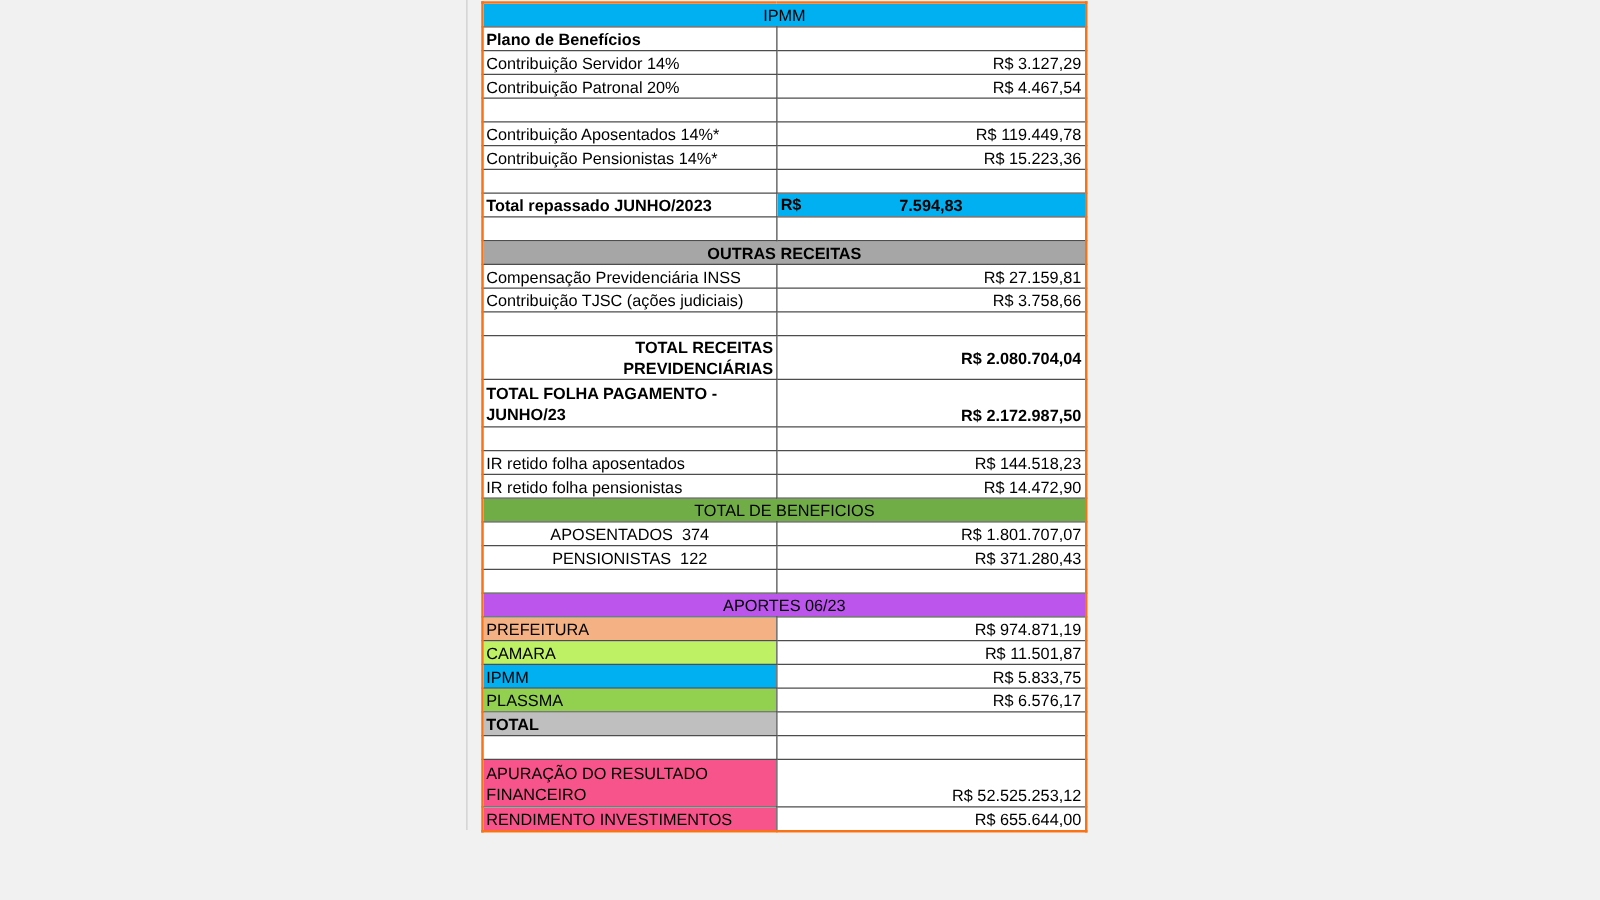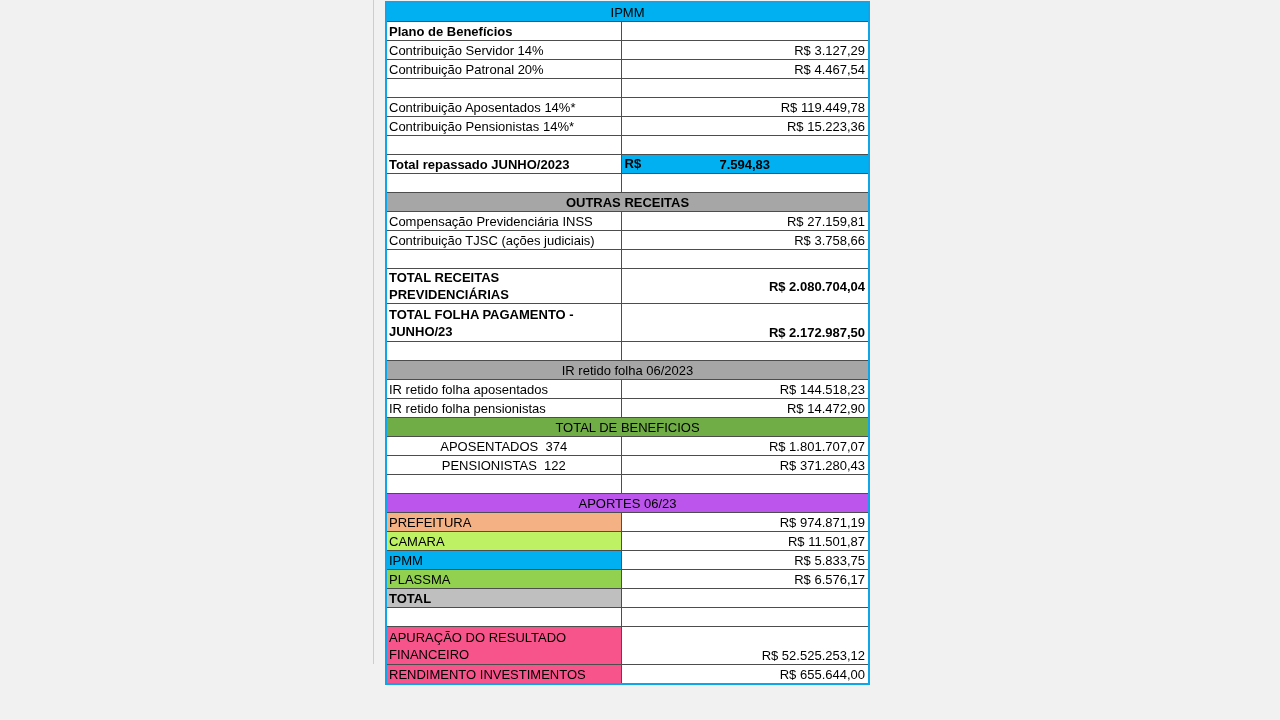--- a/index.html
+++ b/index.html
@@ -11,21 +11,21 @@
     overflow:hidden;
     color:#000;
   }
   .sheet-gridline {
     position:absolute; left:373px; top:0; width:1px; height:664px;
     background:#CDCDCD;
   }
   table.sheet {
     position:absolute; left:385px; top:1px; width:483px;
     border-collapse:collapse; table-layout:fixed;
-    border:2px solid #0ea5e9;
+    border:2px solid #f97316;
     background:#FFFFFF;
   }
   td {
     border:1px solid #4d4d4d;
     height:18px;
     font-size:13px;
     line-height:17px;
     padding:0;
     overflow:hidden;
     vertical-align:middle;
@@ -101,34 +101,31 @@
       </tr>
       <tr>
         <td class="label">Contribuição TJSC (ações judiciais)</td>
         <td class="value">R$ 3.758,66</td>
       </tr>
       <tr>
         <td class="label"></td>
         <td class="value"></td>
       </tr>
       <tr>
-        <td class="label" style="font-weight: bold;">TOTAL RECEITAS PREVIDENCIÁRIAS</td>
+        <td class="label" style="font-weight: bold; text-align: right;">TOTAL RECEITAS PREVIDENCIÁRIAS</td>
         <td class="value" style="font-weight: bold;">R$ 2.080.704,04</td>
       </tr>
       <tr class="tall">
         <td class="label" style="font-weight: bold;">TOTAL FOLHA PAGAMENTO -
 JUNHO/23</td>
         <td class="value v-bottom" style="font-weight: bold; padding-left: 34px;">R$ 2.172.987,50</td>
       </tr>
       <tr>
         <td class="label"></td>
         <td class="value"></td>
-      </tr>
-      <tr>
-        <td colspan="2" class="band" style="background: rgb(166, 166, 166);">IR retido folha 06/2023</td>
       </tr>
       <tr>
         <td class="label">IR retido folha aposentados</td>
         <td class="value">R$ 144.518,23</td>
       </tr>
       <tr>
         <td class="label">IR retido folha pensionistas</td>
         <td class="value">R$ 14.472,90</td>
       </tr>
       <tr>

